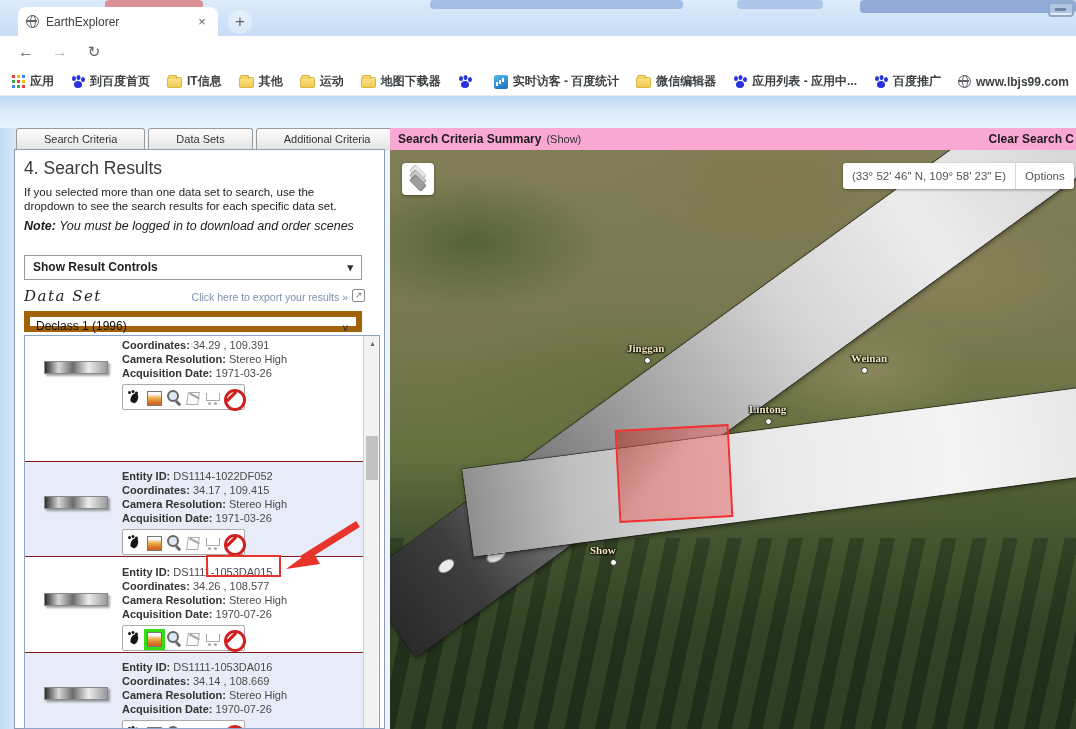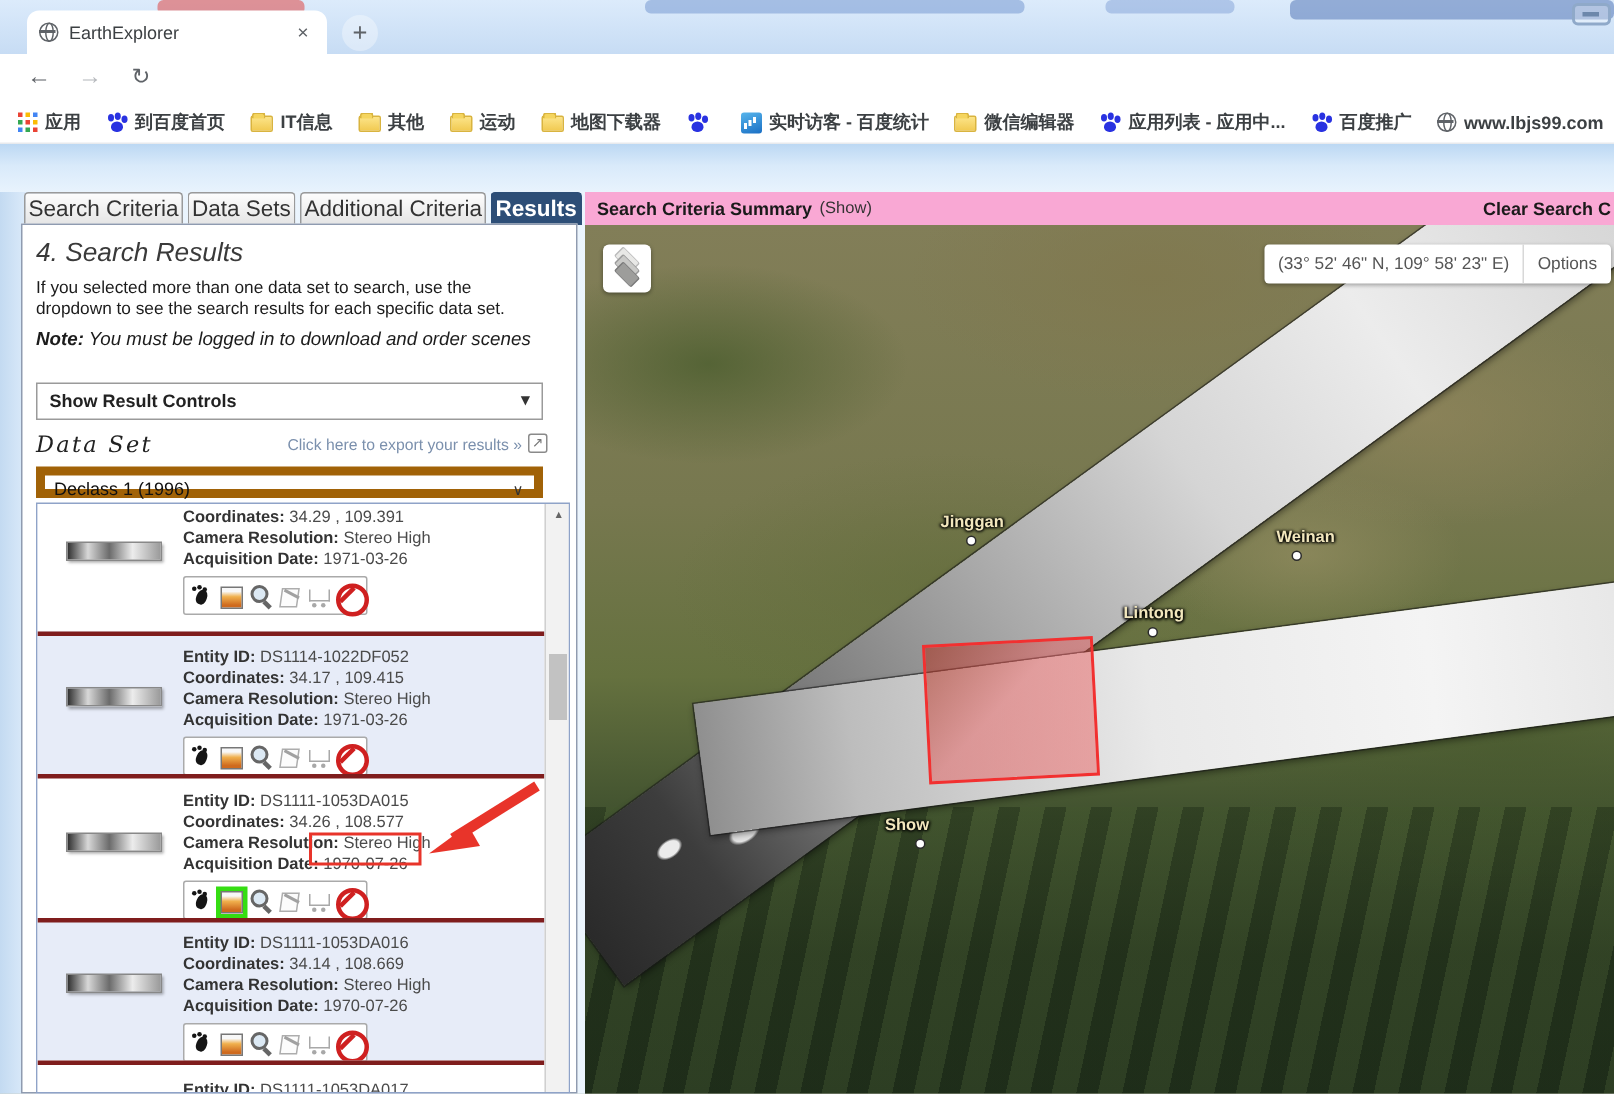--- a/index.html
+++ b/index.html
@@ -65,45 +65,45 @@
   .globe::after  { content:""; position:absolute; left:2.5px; top:-1px; width:4px; height:11px; border:1.5px solid #5f6368; border-radius:50%; }
 
   
   #page-bg { position:absolute; left:0; top:96px; width:1076px; height:633px;
     background:linear-gradient(90deg,#c3daf1 0,#dcebfa 18px,#eaf4fd 60px,#eef6fe 100%); }
   #page-band { position:absolute; left:0; top:96px; width:1076px; height:32px;
     background:linear-gradient(180deg,#bcd8f3,#d9eafa 45%,#e8f3fd); }
 
   
   #ee-tabs { position:absolute; left:16px; top:128px; display:flex; gap:3px; }
-  .ee-tab { height:22px; padding:0 2px; font-size:15px; line-height:21px; color:#333;
+  .ee-tab { height:22px; padding:0 27px; font-size:11px; line-height:21px; color:#333;
     background:linear-gradient(180deg,#fdfdfd,#e4e4e4); border:1px solid #9a9a9a; border-bottom:none; border-radius:3px 3px 0 0; }
   .ee-tab.active { background:#2d4e77; color:#fff; font-weight:bold; border-color:#2d4e77; }
 
   #panel { position:absolute; left:14px; top:149px; width:371px; height:580px; background:#fff; border:1px solid #8f9bb0; }
-  #sr-heading { position:absolute; left:24px; top:158px; font-size:17.5px; color:#3a3a3a;font-style:italic; }
+  #sr-heading { position:absolute; left:24px; top:158px; font-size:17.5px; color:#3a3a3a; }
   #sr-desc { position:absolute; left:24px; top:185px; width:342px; font-size:11.5px; line-height:14px; color:#1c1c1c; }
   #sr-note { position:absolute; left:24px; top:219px; width:342px; font-size:12.5px; line-height:15px; font-style:italic; color:#1c1c1c; }
   #sr-note b { font-weight:bold; }
   #result-controls { position:absolute; left:24px; top:255px; width:338px; height:25px; border:1px solid #9a9a9a;
     font-size:12px; font-weight:bold; color:#222; line-height:23px; padding-left:8px; background:#fff; }
   #result-controls::after { content:"\25BE"; position:absolute; right:8px; top:0; color:#333; font-size:11px; }
   #dataset-label { position:absolute; left:24px; top:287px; font-family:"DejaVu Serif", serif; font-style:italic; font-size:15px; letter-spacing:1.5px; color:#222; }
   #export-link { position:absolute; left:148px; top:291px; width:200px; text-align:right; font-size:10.5px; color:#7b90ad; }
   #export-ic { position:absolute; left:352px; top:289px; width:13px; height:13px; border:1.5px solid #8a8a8a; border-radius:2px; color:#777; font-size:9px; line-height:11px; text-align:center; }
   #export-ic::before { content:"\2197"; }
   #dataset-select { position:absolute; left:24px; top:311px; width:338px; height:21px; border:6px solid #a16207; background:#fff;
     font-size:12px; color:#111; line-height:19px; padding-left:6px; }
   #dataset-select::after { content:"\2228"; position:absolute; right:7px; top:1px; font-size:10px; color:#333; }
 
   
   #rlist { position:absolute; left:24px; top:335px; width:356px; height:394px; border:1px solid #8fa3c8; background:#fff; overflow:hidden; }
   .rrow { position:absolute; left:0; width:338px; background:#fff; }
   .rrow.alt { background:#e7ecf8; }
-  .rrow.sep { border-top:3px solid #7f1d1d; }
+  .rrow.sep { border-top:1px solid #7f1d1d;margin-top:40px; }
   .thumb { position:absolute; left:19px; width:64px; height:13px; border:1px solid #888; box-shadow:1.5px 1.5px 2px rgba(0,0,0,.35);
     background:linear-gradient(90deg,#2e2e2e,#d8d8d8 22%,#6b6b6b 45%,#ececec 70%,#9a9a9a 100%); }
   .rfields { position:absolute; left:97px; top:0; width:235px; }
   .fl { font-size:11px; line-height:14px; color:#4a4a4a; white-space:nowrap; }
   .fl .lab { font-weight:bold; color:#333; }
   .ibar { margin-top:4px; width:123px; height:26px; border:1px solid #aaa; background:#fff; border-radius:2px;
     display:flex; align-items:center; padding-left:3px; }
   .ic { position:relative; width:17px; height:17px; margin-right:2.5px; display:inline-block; }
   .foot::before { content:""; position:absolute; left:5px; top:4px; width:7px; height:10px; background:#151515; border-radius:60% 55% 45% 45%; transform:rotate(20deg); }
   .foot::after { content:""; position:absolute; left:2px; top:2px; width:3px; height:3px; background:#151515; border-radius:50%;
@@ -156,21 +156,21 @@
     background:linear-gradient(90deg,#2a2a2a 0%,#3d3d3d 10%,#787878 22%,#a8a8a8 38%,#d5d5d5 55%,#ececec 72%,#d9d9d9 88%,#cfcfcf 100%); }
   #strip1::after { content:""; position:absolute; left:40px; top:8px; width:190px; height:80px;
     background:radial-gradient(16px 10px at 20% 40%, #fff 0 45%, transparent 60%),
                radial-gradient(20px 12px at 45% 65%, #f4f4f4 0 45%, transparent 60%),
                radial-gradient(14px 9px at 65% 30%, #fff 0 45%, transparent 60%),
                radial-gradient(18px 10px at 82% 55%, #ededed 0 45%, transparent 60%); opacity:.9; }
   #strip2 { left:75px; top:272px; width:720px; height:88px; transform:rotate(-7.5deg);
     background:linear-gradient(90deg,#8f8f8f 0%,#bdbdbd 14%,#e9e9e9 42%,#f4f4f4 68%,#dedede 100%); }
   #aoi { position:absolute; left:227px; top:277px; width:114px; height:93px; transform:rotate(-3deg);
     background:linear-gradient(135deg, rgba(170,45,25,.55) 0%, rgba(236,84,84,.45) 45%); border:2px solid #f23030; }
-  .place { position:absolute; font-size:11px; font-weight:bold; color:#f2e7bd; text-shadow:0 1px 2px #000, 1px 0 2px #000, -1px 0 2px #000; }
+  .place { position:absolute; font-size:11px; font-weight:bold; color:#f2e7bd; text-shadow:0 1px 2px #000, 1px 0 2px #000, -1px 0 2px #000;font-family:Liberation Serif, serif; }
   .pdot { position:absolute; width:7px; height:7px; border-radius:50%; background:#fff; border:1.5px solid #2a2a2a; }
   #layers-btn { position:absolute; left:12px; top:13px; width:32px; height:32px; background:#fff; border-radius:4px; box-shadow:0 1px 3px rgba(0,0,0,.4); }
   .layer { position:absolute; left:8px; width:16px; height:16px; transform:rotate(45deg) scale(1,.55); border-radius:2px; }
   .layer.l1 { top:2px; background:#e8e8e6; border:1px solid #bbb; }
   .layer.l2 { top:7px; background:#c9c9c7; border:1px solid #999; }
   .layer.l3 { top:12px; background:#9d9d9b; border:1px solid #7a7a7a; }
   #coord-ctrl { position:absolute; left:453px; top:13px; height:26px; display:flex; background:#fff; border-radius:3px; box-shadow:0 1px 3px rgba(0,0,0,.35); }
   #coord-text { font-size:11.5px; color:#555; line-height:26px; padding:0 9px; border-right:1px solid #d8d8d8; white-space:nowrap; }
   #options-btn { font-size:11.5px; color:#555; line-height:26px; padding:0 9px; white-space:nowrap; }
 </style>

